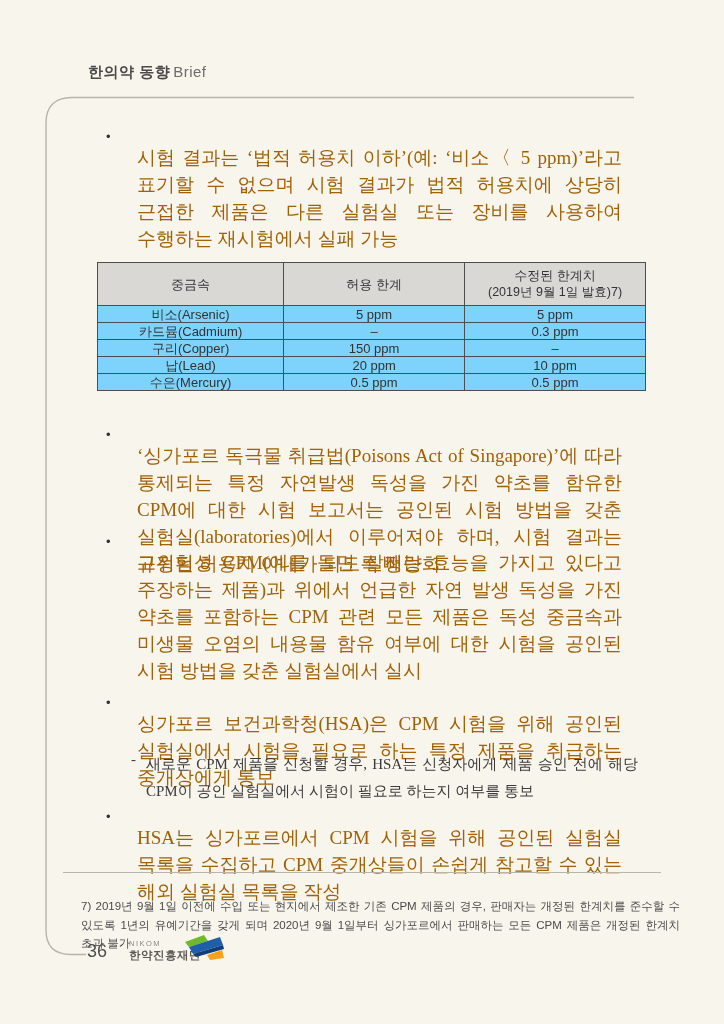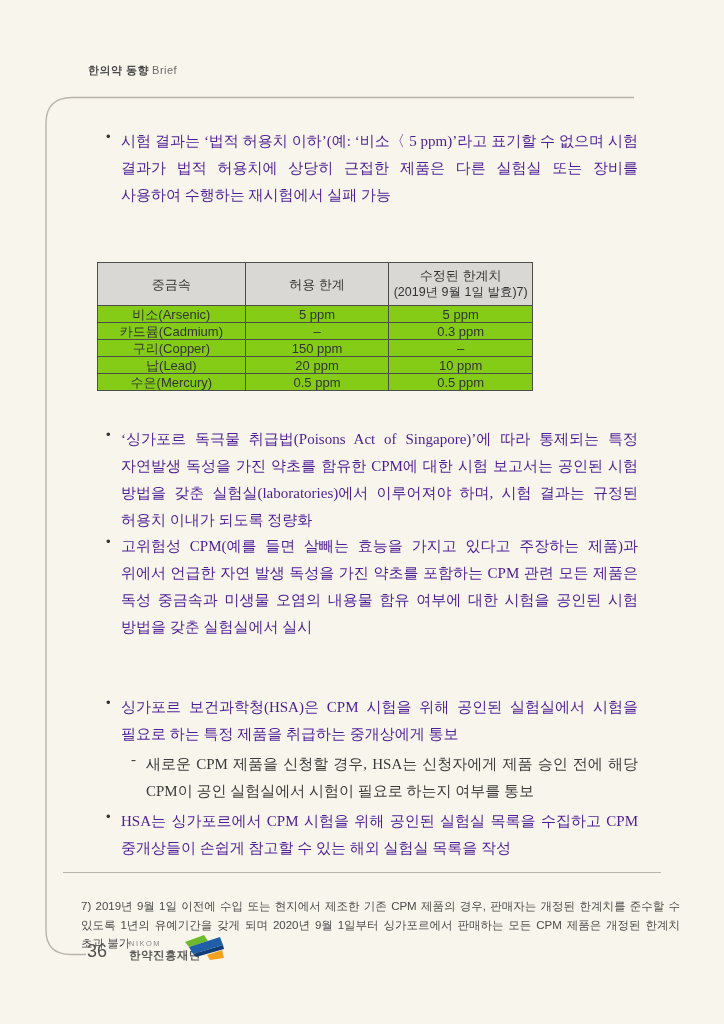--- a/index.html
+++ b/index.html
@@ -5,45 +5,45 @@
   html,body{margin:0;padding:0;}
   .page{
     position:relative;
     width:724px;height:1024px;
     background:#f8f5ec;
     overflow:hidden;
     font-family:"Liberation Sans","DejaVu Sans",sans-serif;
     color:#3f3f3f;
   }
   
-  .doc-header{position:absolute;left:88px;top:63px;font-size:11px;letter-spacing:.5px;}
+  .doc-header{position:absolute;left:88px;top:63px;font-size:15px;letter-spacing:.5px;}
   .doc-header .ko{font-weight:700;color:#4a4a4a;}
   .doc-header .en{font-weight:400;color:#6b6b6b;margin-left:3px;}
   
   .frame-svg{position:absolute;left:0;top:0;pointer-events:none;}
   
   .bullet{position:absolute;left:104px;width:534px;}
   .bullet .marker{position:absolute;left:2px;top:1px;font-size:13px;color:#333;}
   .bullet .btext{
-    margin:0;padding-left:17px;
+    margin:16px;padding-left:17px;
     font-family:"Liberation Serif","DejaVu Serif",serif;
-    font-size:15px;line-height:27px;
-    text-align:justify;word-break:keep-all;color:#4c1d95;
+    font-size:19px;line-height:27px;
+    text-align:justify;word-break:keep-all;color:#a16207;
   }
   .subbullet{position:absolute;left:131px;width:507px;}
   .subbullet .marker{position:absolute;left:0;top:0;font-size:15px;color:#3b3b3b;font-family:"Liberation Serif","DejaVu Serif",serif;}
   .subbullet .btext{margin:0;padding-left:15px;font-family:"Liberation Serif","DejaVu Serif",serif;
     font-size:15px;line-height:27px;text-align:justify;word-break:keep-all;color:#3b3b3b;}
   
   .tbl-caption{position:absolute;left:97px;width:535px;top:236px;text-align:center;
     font-size:13.5px;color:#3c3c3c;letter-spacing:.2px;}
   table.limits{
-    position:absolute;left:97px;top:262px;width:436px;
+    position:absolute;left:97px;top:262px;width:549px;
     border-collapse:collapse;table-layout:fixed;
-    font-size:13px;color:#333;background:#84cc16;
+    font-size:13px;color:#333;background:#7dd3fc;
   }
   table.limits th,table.limits td{
     border:1.4px solid #4d4d4d;text-align:center;vertical-align:middle;
     padding:0 4px;font-weight:400;
   }
   table.limits thead th{background:#d9d8d4;height:42px;line-height:17px;}
   table.limits tbody td{height:16px;padding-top:0;padding-bottom:0;line-height:15px;}
   .col1{width:34%;} .col2{width:33%;} .col3{width:33%;}
   .hdr-sub{font-size:12.5px;}
   .src-line{position:absolute;left:97px;width:535px;top:391px;text-align:right;

